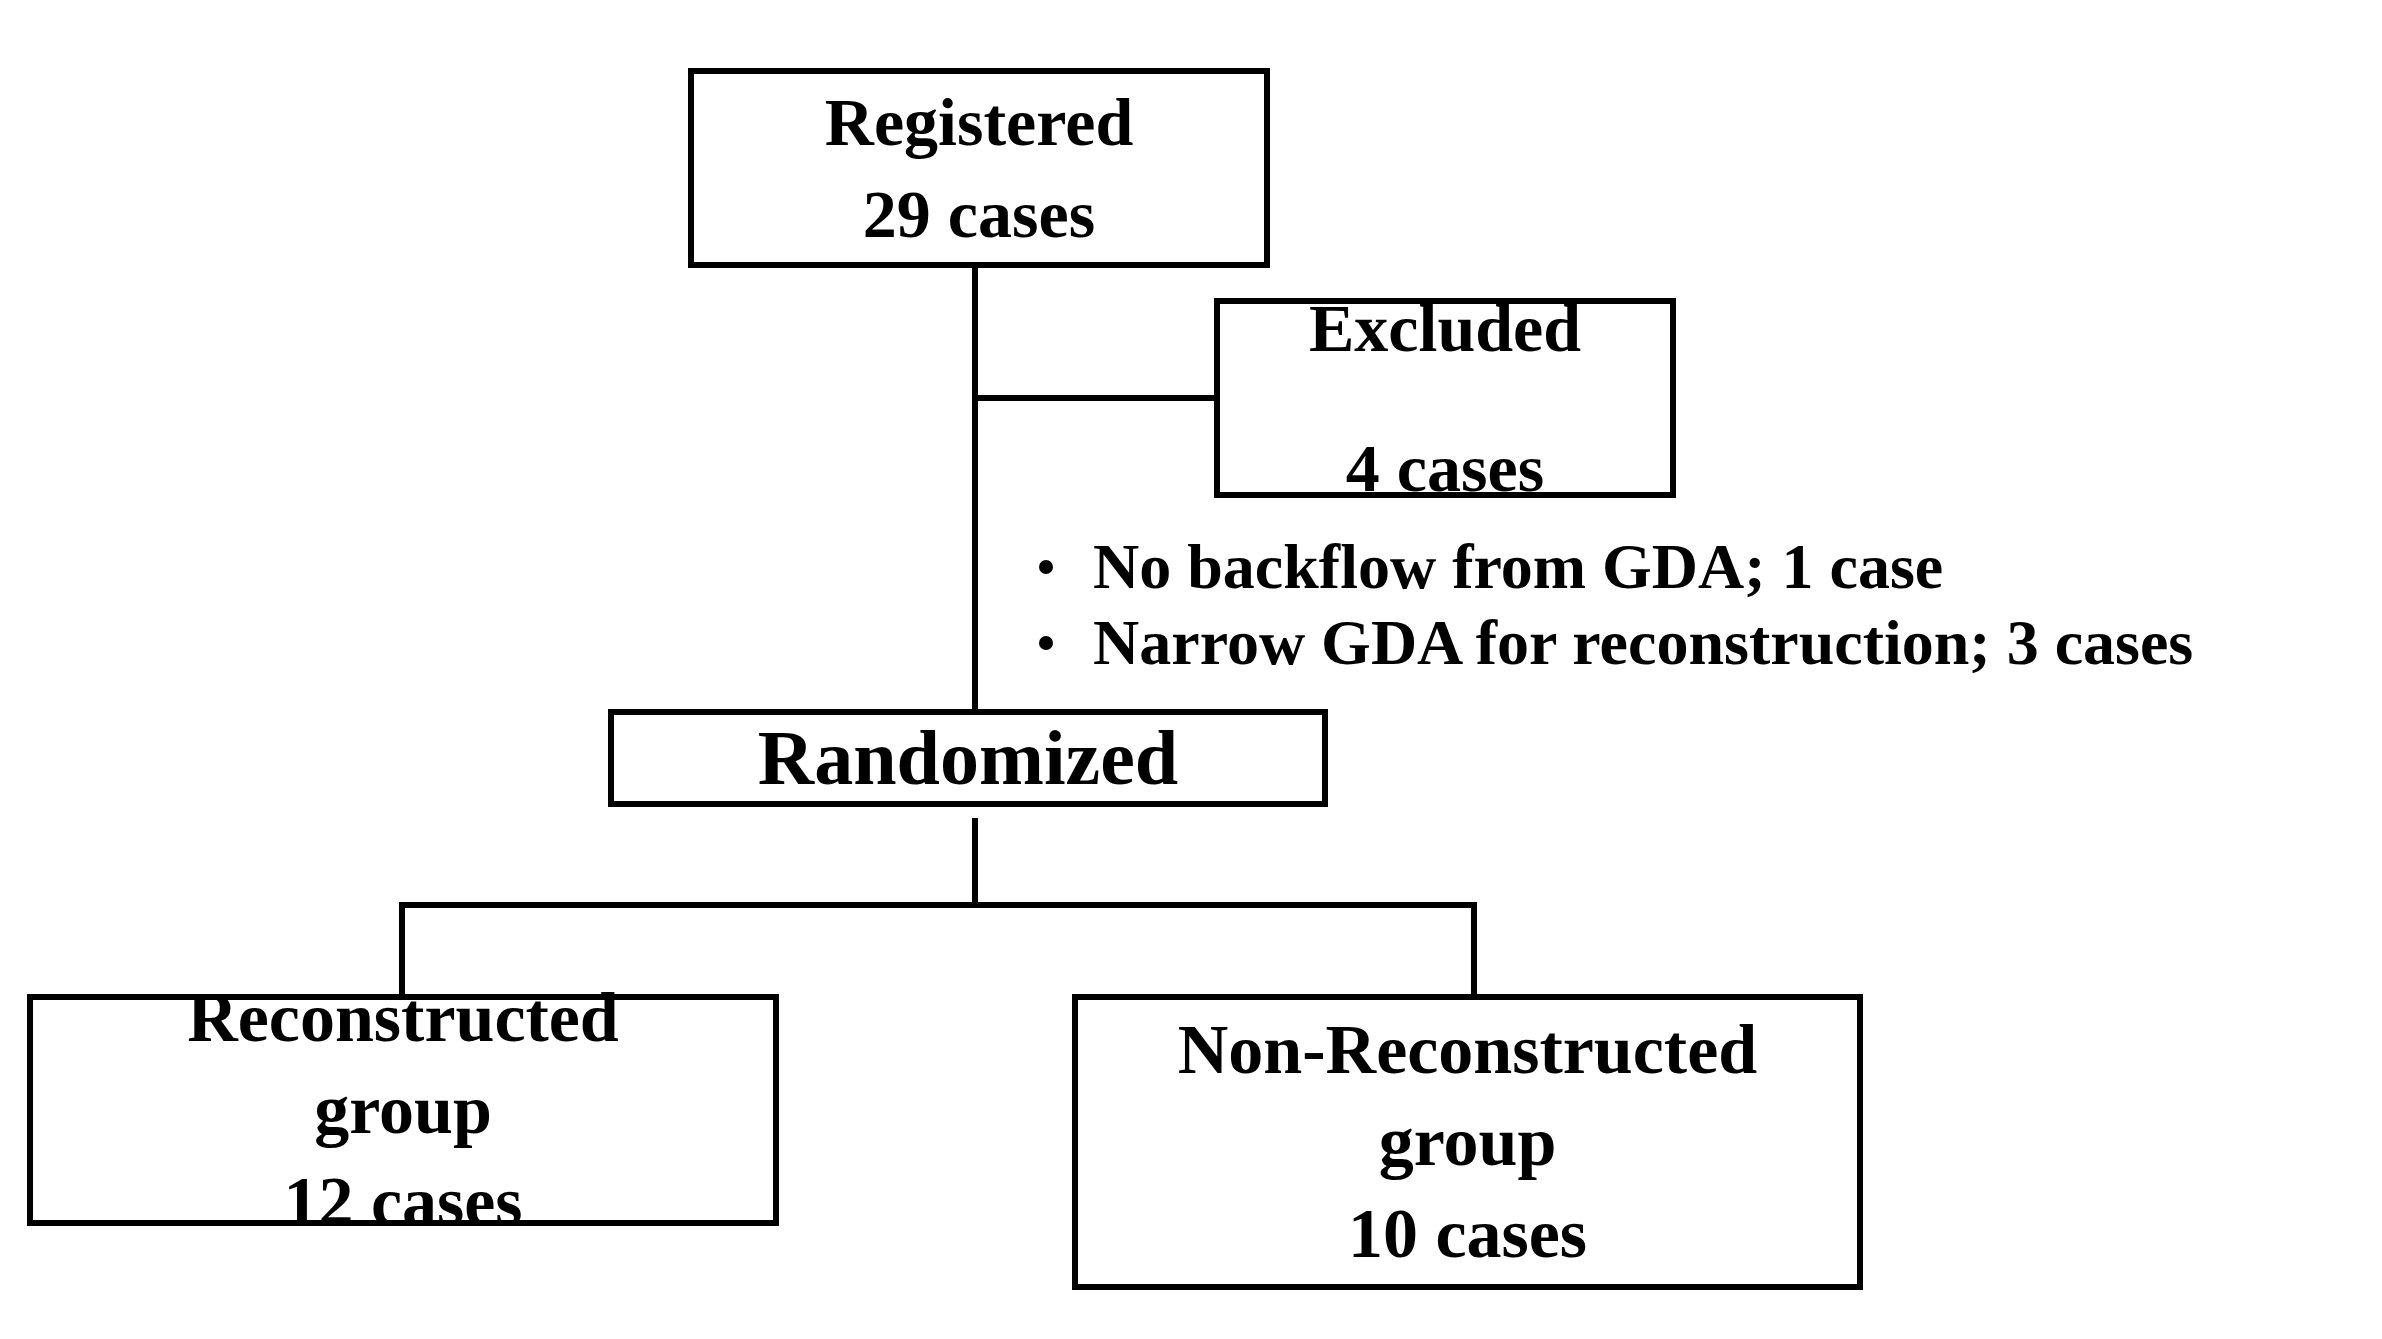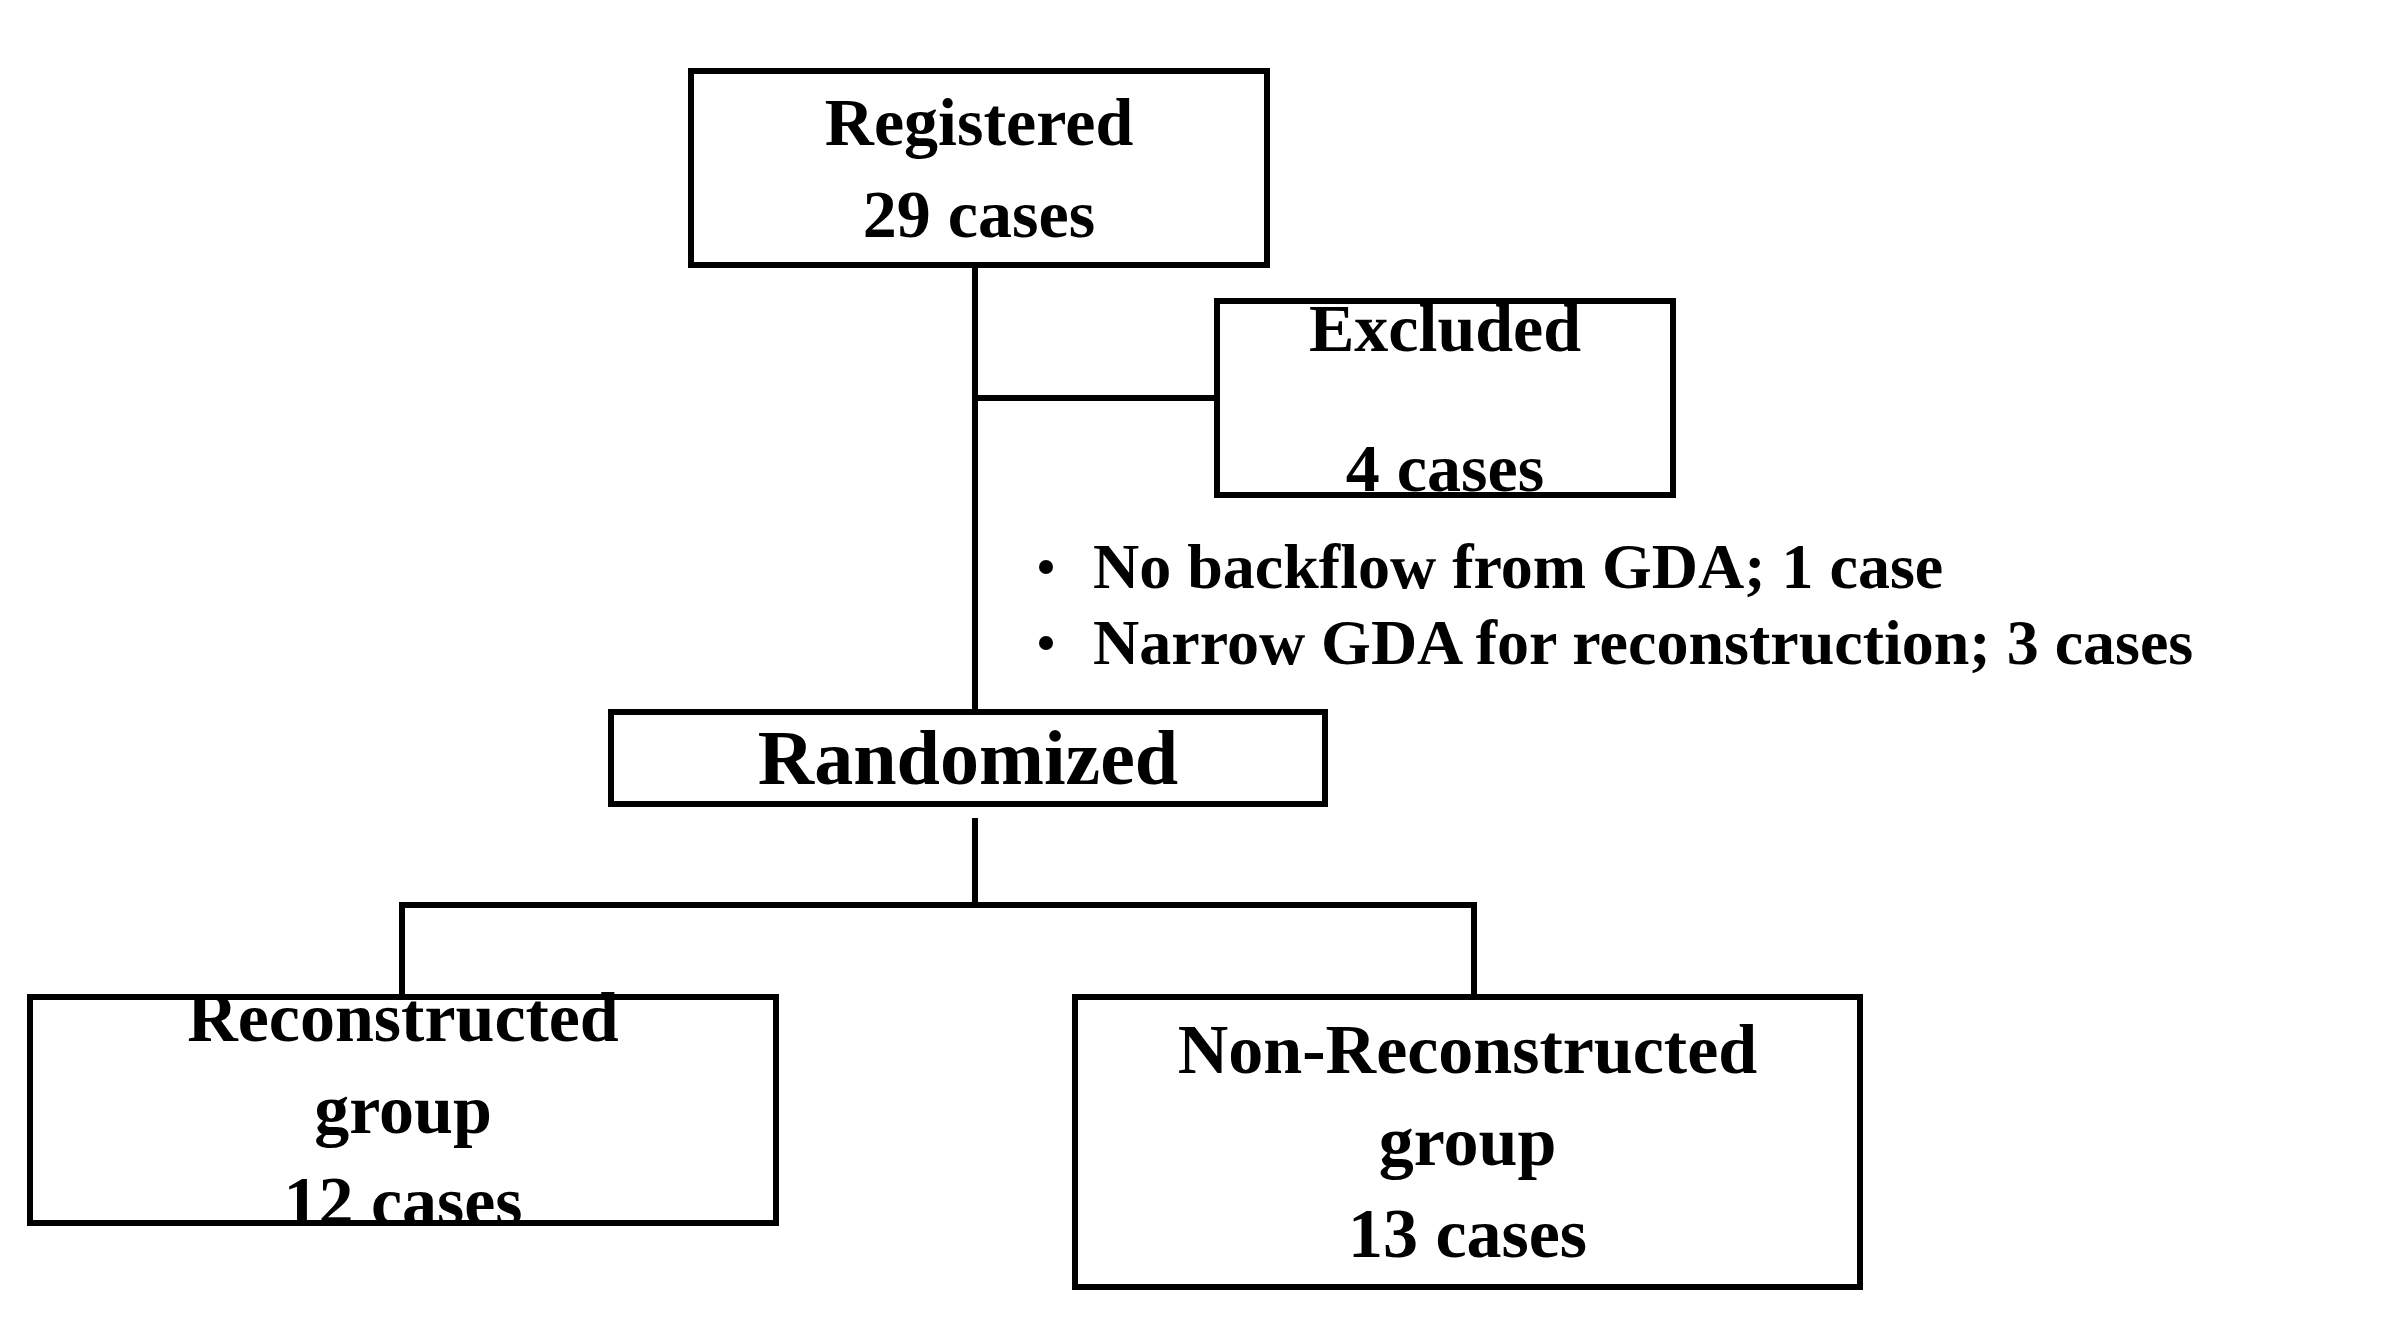--- a/index.html
+++ b/index.html
@@ -104,16 +104,16 @@
 
   <div class="box" id="box-reconstructed">
     <span>Reconstructed</span>
     <span>group</span>
     <span>12 cases</span>
   </div>
 
   <div class="box" id="box-nonreconstructed">
     <span>Non-Reconstructed</span>
     <span>group</span>
-    <span>13 cases</span>
+    <span>10 cases</span>
   </div>
 
 </div>
 
 </body></html>

